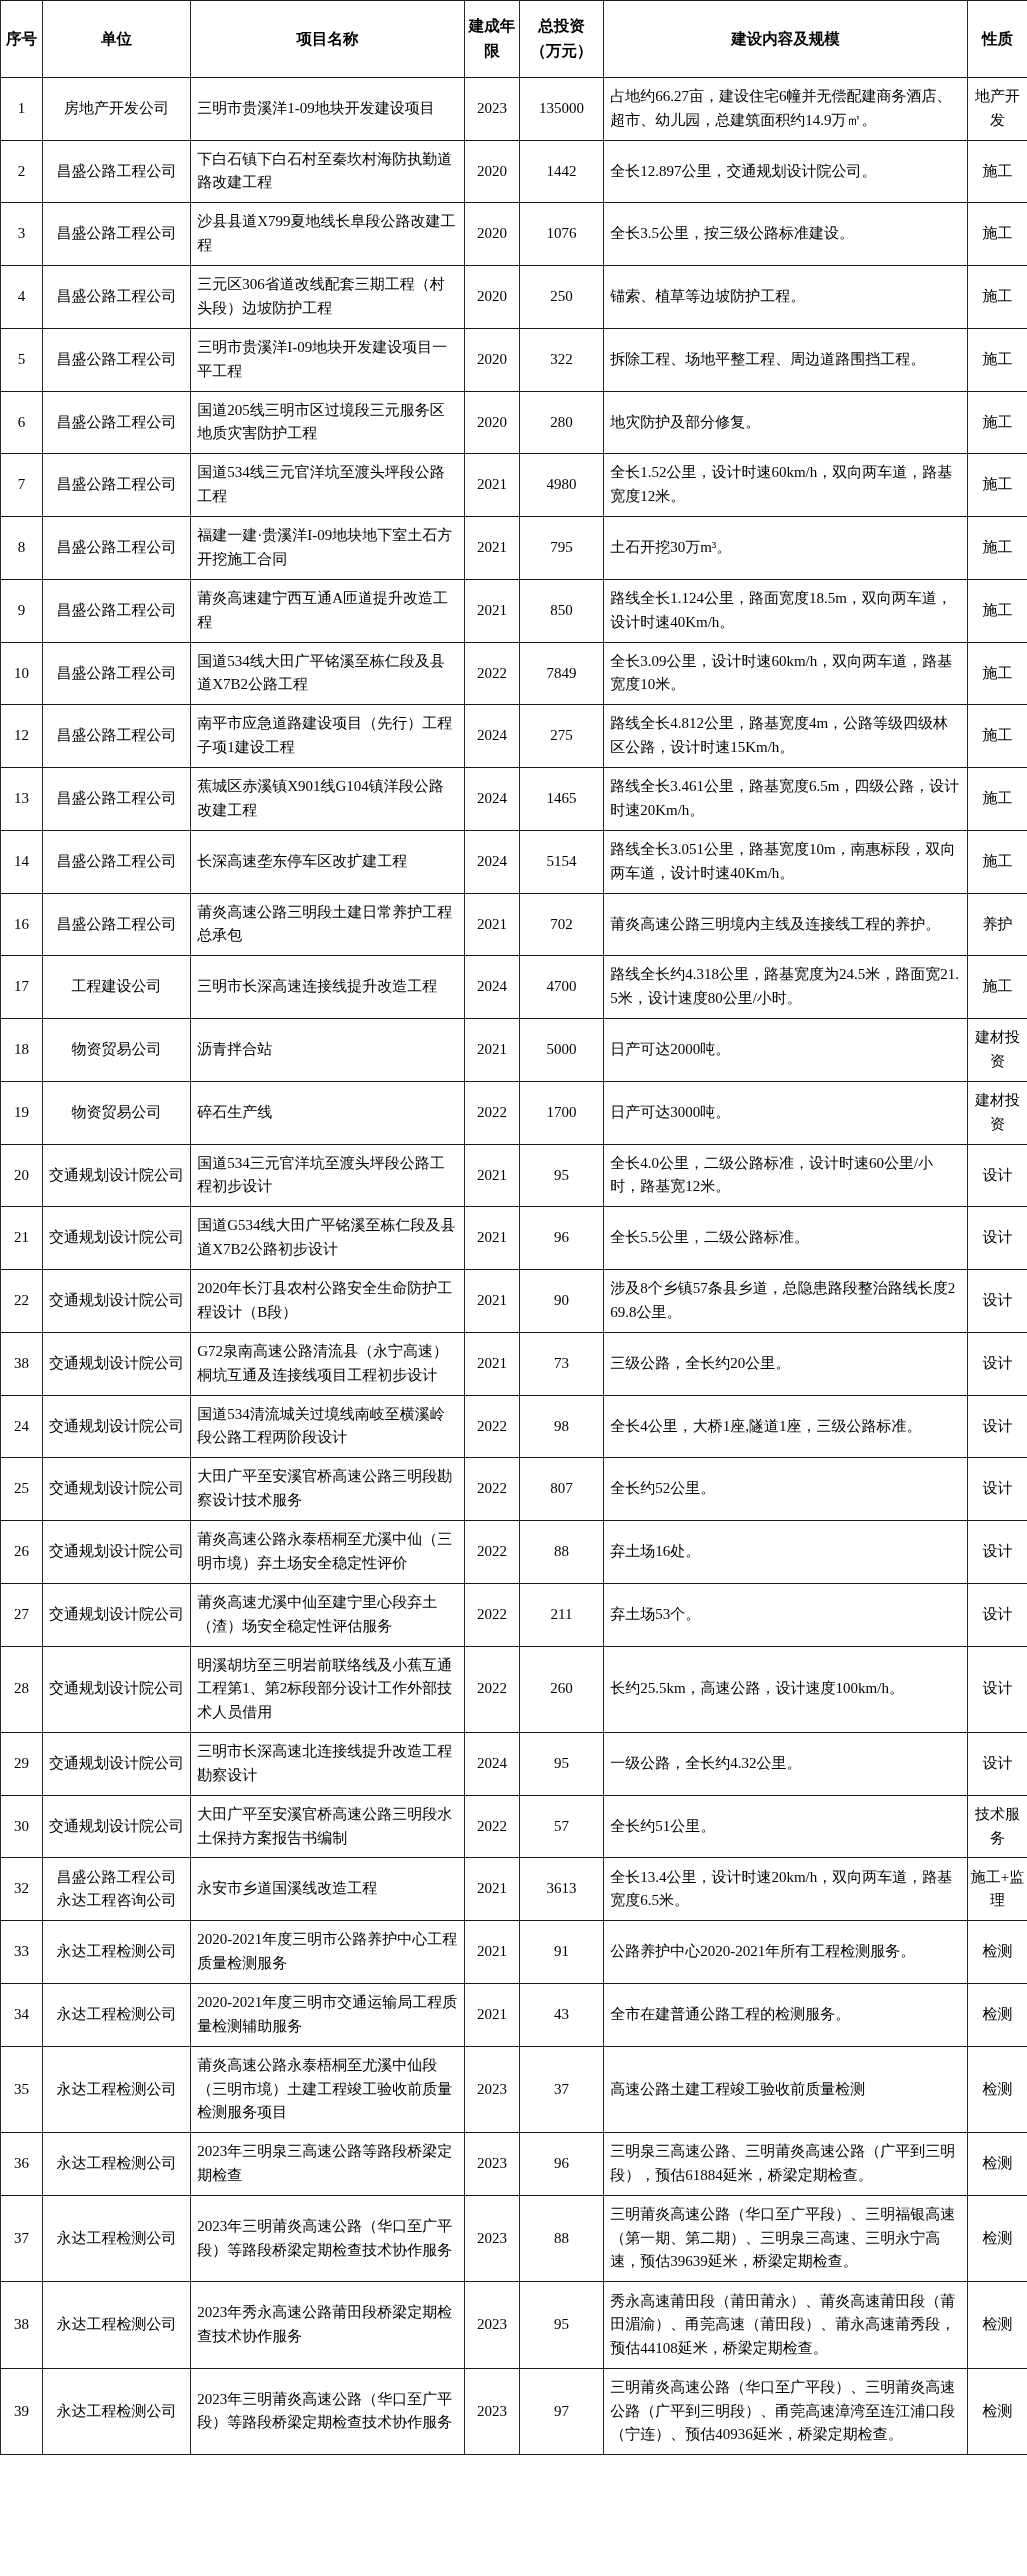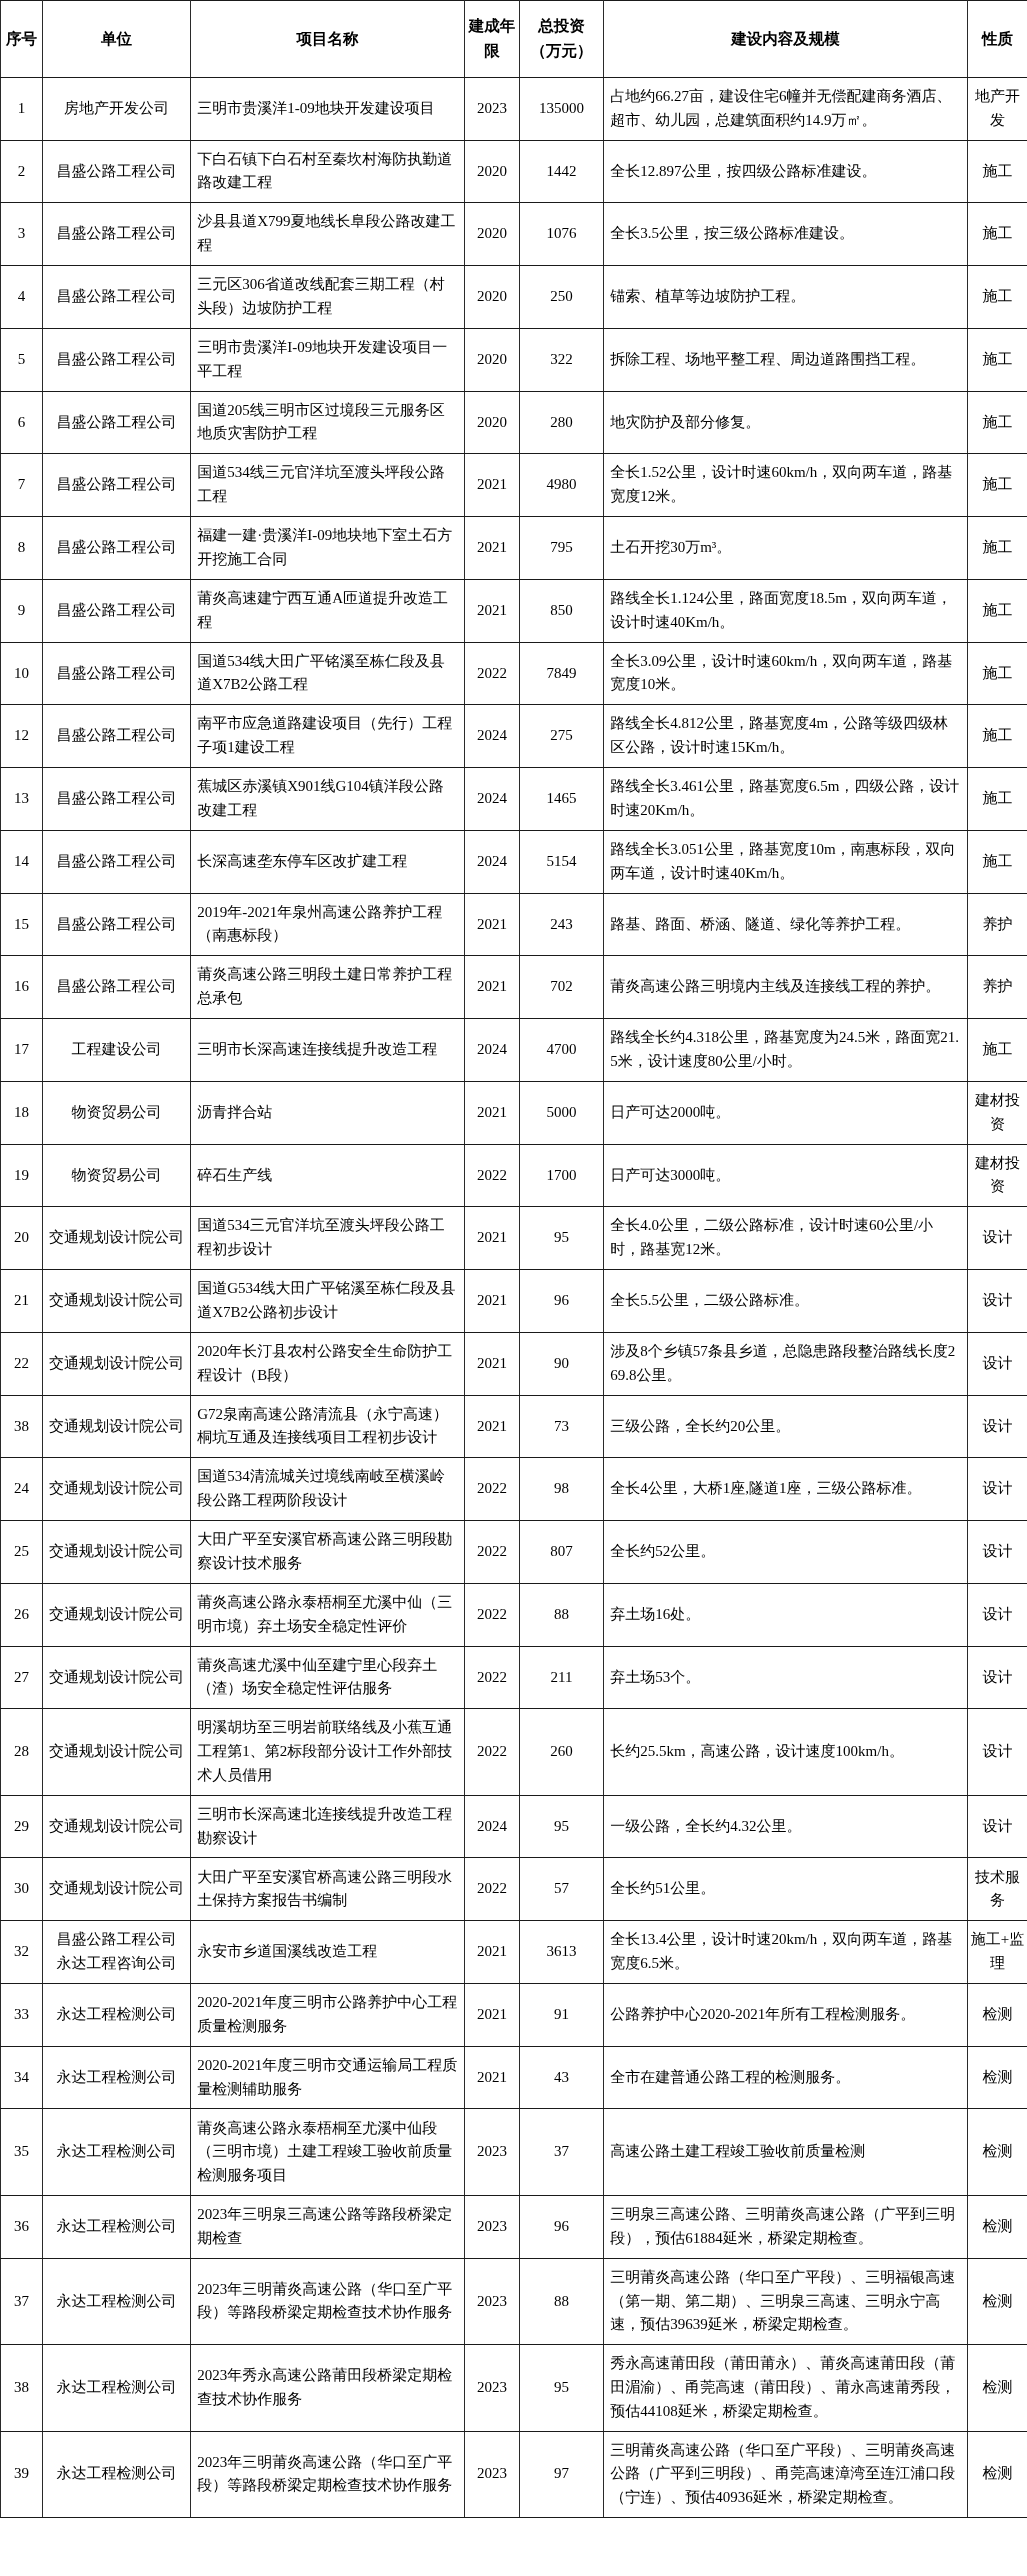--- a/index.html
+++ b/index.html
@@ -77,21 +77,21 @@
     <td class="c-cont">占地约66.27亩，建设住宅6幢并无偿配建商务酒店、超市、幼儿园，总建筑面积约14.9万㎡。</td>
     <td class="c-nature">地产开发</td>
   </tr>
 
   <tr>
     <td class="c-no">2</td>
     <td class="c-unit">昌盛公路工程公司</td>
     <td class="c-proj">下白石镇下白石村至秦坎村海防执勤道路改建工程</td>
     <td class="c-year">2020</td>
     <td class="c-invest">1442</td>
-    <td class="c-cont">全长12.897公里，按四级公路标准建设。</td>
+    <td class="c-cont">全长12.897公里，交通规划设计院公司。</td>
     <td class="c-nature">施工</td>
   </tr>
 
   <tr>
     <td class="c-no">3</td>
     <td class="c-unit">昌盛公路工程公司</td>
     <td class="c-proj">沙县县道X799夏地线长阜段公路改建工程</td>
     <td class="c-year">2020</td>
     <td class="c-invest">1076</td>
     <td class="c-cont">全长3.5公里，按三级公路标准建设。</td>
@@ -192,29 +192,20 @@
   <tr>
     <td class="c-no">14</td>
     <td class="c-unit">昌盛公路工程公司</td>
     <td class="c-proj">长深高速垄东停车区改扩建工程</td>
     <td class="c-year">2024</td>
     <td class="c-invest">5154</td>
     <td class="c-cont">路线全长3.051公里，路基宽度10m，南惠标段，双向两车道，设计时速40Km/h。</td>
     <td class="c-nature">施工</td>
   </tr>
 
-  <tr>
-    <td class="c-no">15</td>
-    <td class="c-unit">昌盛公路工程公司</td>
-    <td class="c-proj">2019年-2021年泉州高速公路养护工程（南惠标段）</td>
-    <td class="c-year">2021</td>
-    <td class="c-invest">243</td>
-    <td class="c-cont">路基、路面、桥涵、隧道、绿化等养护工程。</td>
-    <td class="c-nature">养护</td>
-  </tr>
 
   <tr>
     <td class="c-no">16</td>
     <td class="c-unit">昌盛公路工程公司</td>
     <td class="c-proj">莆炎高速公路三明段土建日常养护工程总承包</td>
     <td class="c-year">2021</td>
     <td class="c-invest">702</td>
     <td class="c-cont">莆炎高速公路三明境内主线及连接线工程的养护。</td>
     <td class="c-nature">养护</td>
   </tr>

